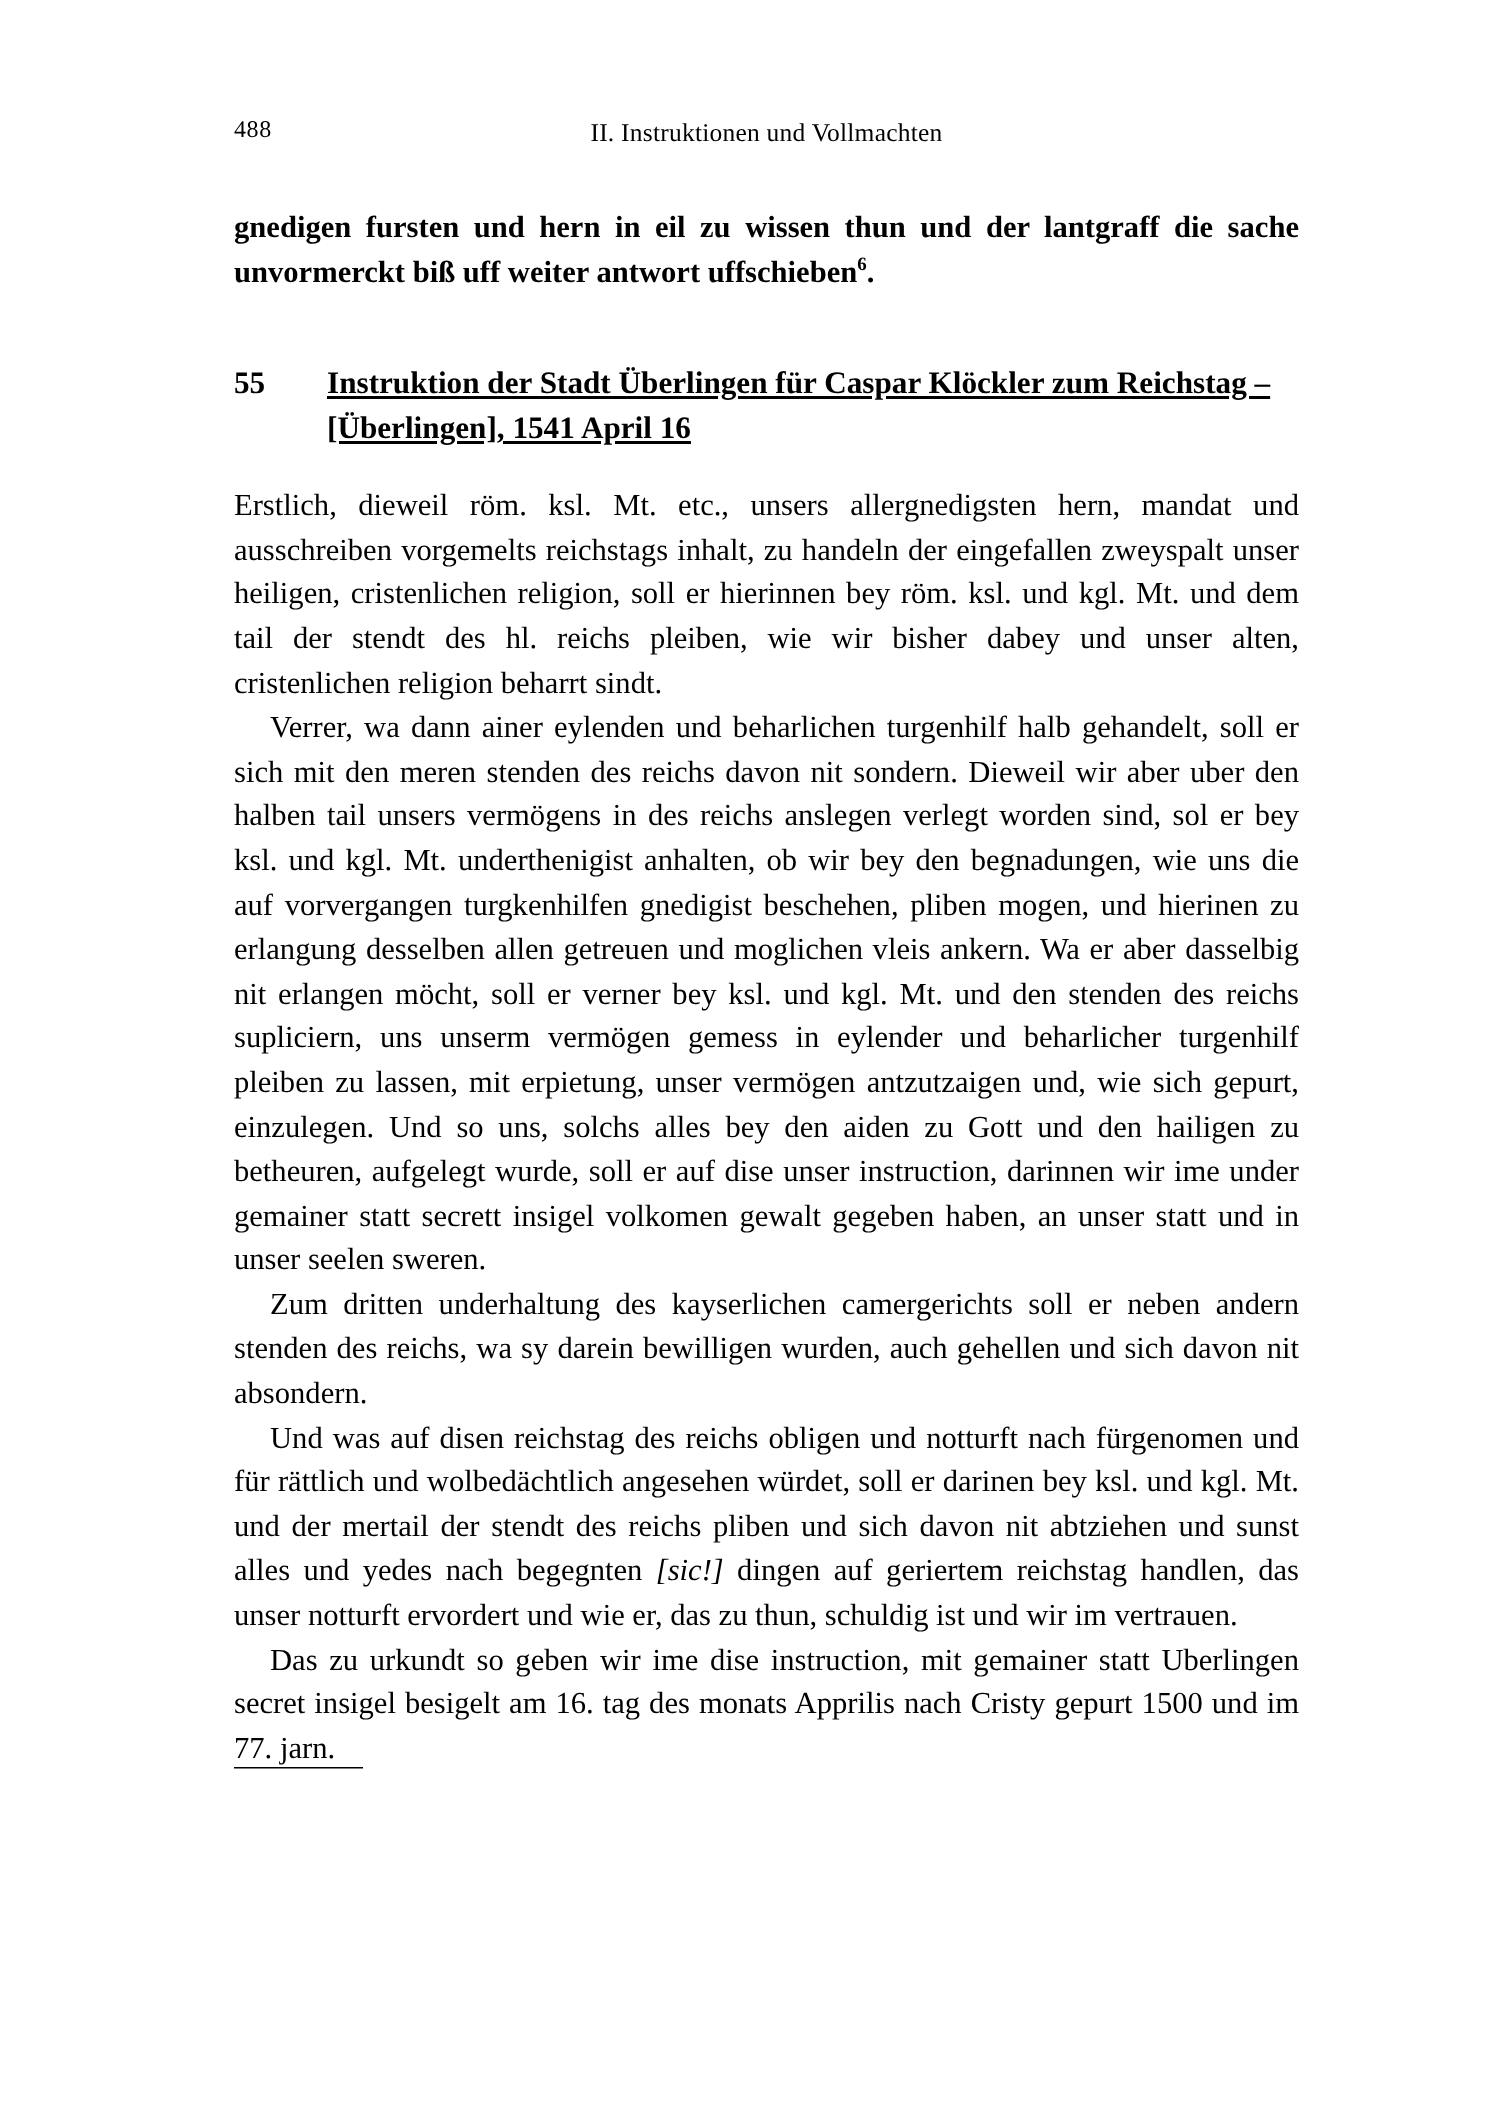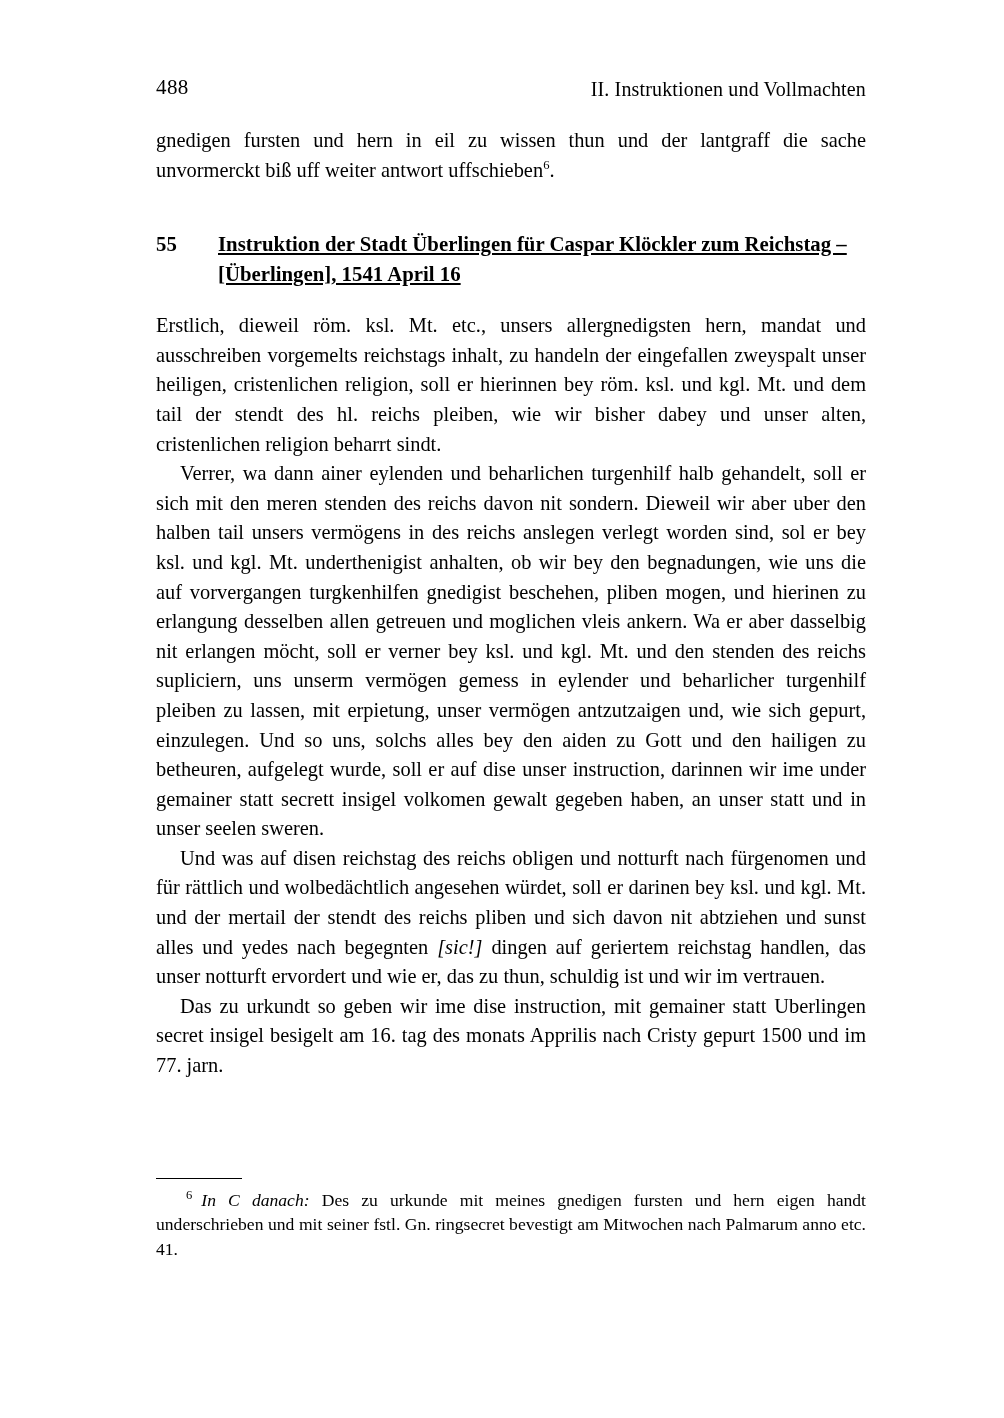--- a/index.html
+++ b/index.html
@@ -27,44 +27,45 @@
     position: relative;
     height: 34px;
     margin-top: 74px;
     font-size: 20px;
     line-height: 26px;
   }
   .folio {
     position: absolute;
     left: 0;
     top: 0;
-    font-size: 21px;
+    font-size: 16px;
     letter-spacing: 0.4px;
   }
   .runtitle {
     position: absolute;
     left: 0;
     right: 0;
     top: 2px;
-    text-align: right;
-    font-size: 20px;
+    text-align: center;
+    font-size: 17px;
     letter-spacing: 0.15px;
   }
 
   
   p {
     margin: 0;
     font-size: 20.4px;
     line-height: 29.6px;
     text-align: justify;
     text-justify: inter-word;
     hyphens: none;
   }
   .lead {
-    margin-top: 18px;
+    margin-top: 30px;
+    font-weight: bold;
   }
   .indent {
     text-indent: 24px;
   }
   .noindent {
     text-indent: 0;
   }
 
   
   .section {
@@ -136,23 +137,23 @@
   <p class="lead noindent"><span>gnedigen fursten und hern in eil zu wissen thun und der lantgraff die sache unvormerckt biß uff weiter antwort uffschieben</span><sup style="font-size:12.6px;vertical-align:super;line-height:0;">6</sup><span>.</span></p>
 
   <div class="section">
     <span class="num">55</span>
     <span class="ttl">Instruktion der Stadt Überlingen für Caspar Klöckler zum Reichstag – [Überlingen], 1541 April 16</span>
   </div>
 
 
   <p class="body-start noindent">Erstlich, dieweil röm. ksl. Mt. etc., unsers allergnedigsten hern, mandat und ausschreiben vorgemelts reichstags inhalt, zu handeln der eingefallen zweyspalt unser heiligen, cristenlichen religion, soll er hierinnen bey röm. ksl. und kgl. Mt. und dem tail der stendt des hl. reichs pleiben, wie wir bisher dabey und unser alten, cristenlichen religion beharrt sindt.</p>
   <p class="indent">Verrer, wa dann ainer eylenden und beharlichen turgenhilf halb gehandelt, soll er sich mit den meren stenden des reichs davon nit sondern. Dieweil wir aber uber den halben tail unsers vermögens in des reichs anslegen verlegt worden sind, sol er bey ksl. und kgl. Mt. underthenigist anhalten, ob wir bey den begnadungen, wie uns die auf vorvergangen turgkenhilfen gnedigist beschehen, pliben mogen, und hierinen zu erlangung desselben allen getreuen und moglichen vleis ankern. Wa er aber dasselbig nit erlangen möcht, soll er verner bey ksl. und kgl. Mt. und den stenden des reichs supliciern, uns unserm vermögen gemess in eylender und beharlicher turgenhilf pleiben zu lassen, mit erpietung, unser vermögen antzutzaigen und, wie sich gepurt, einzulegen. Und so uns, solchs alles bey den aiden zu Gott und den hailigen zu betheuren, aufgelegt wurde, soll er auf dise unser instruction, darinnen wir ime under gemainer statt secrett insigel volkomen gewalt gegeben haben, an unser statt und in unser seelen sweren.</p>
+  <p class="indent">Zum dritten underhaltung des kayserlichen camergerichts soll er neben andern stenden des reichs, wa sy darein bewilligen wurden, auch gehellen und sich davon nit absondern.</p>
 
   <p class="indent"><span>Und was auf disen reichstag des reichs obligen und notturft nach fürgenomen und für rättlich und wolbedächtlich angesehen würdet, soll er darinen bey ksl. und kgl. Mt. und der mertail der stendt des reichs pliben und sich davon nit abtziehen und sunst alles und yedes nach begegnten </span><span class="it">[sic!]</span><span> dingen auf geriertem reichstag handlen, das unser notturft ervordert und wie er, das zu thun, schuldig ist und wir im vertrauen.</span></p>
 
   <p class="indent">Das zu urkundt so geben wir ime dise instruction, mit gemainer statt Uberlingen secret insigel besigelt am 16. tag des monats Apprilis nach Cristy gepurt 1500 und im 77. jarn.</p>
 
 </div>
 
 <div class="fn-area">
   <div class="fn-rule"></div>
-  <p class="fn"><sup>6</sup><span class="it">In C danach:</span><span> Des zu urkunde mit meines gnedigen fursten und hern eigen handt underschrieben und mit seiner fstl. Gn. ringsecret bevestigt am Mitwochen nach Palmarum anno etc. 41.</span></p>
 </div>
 
 </body></html>

